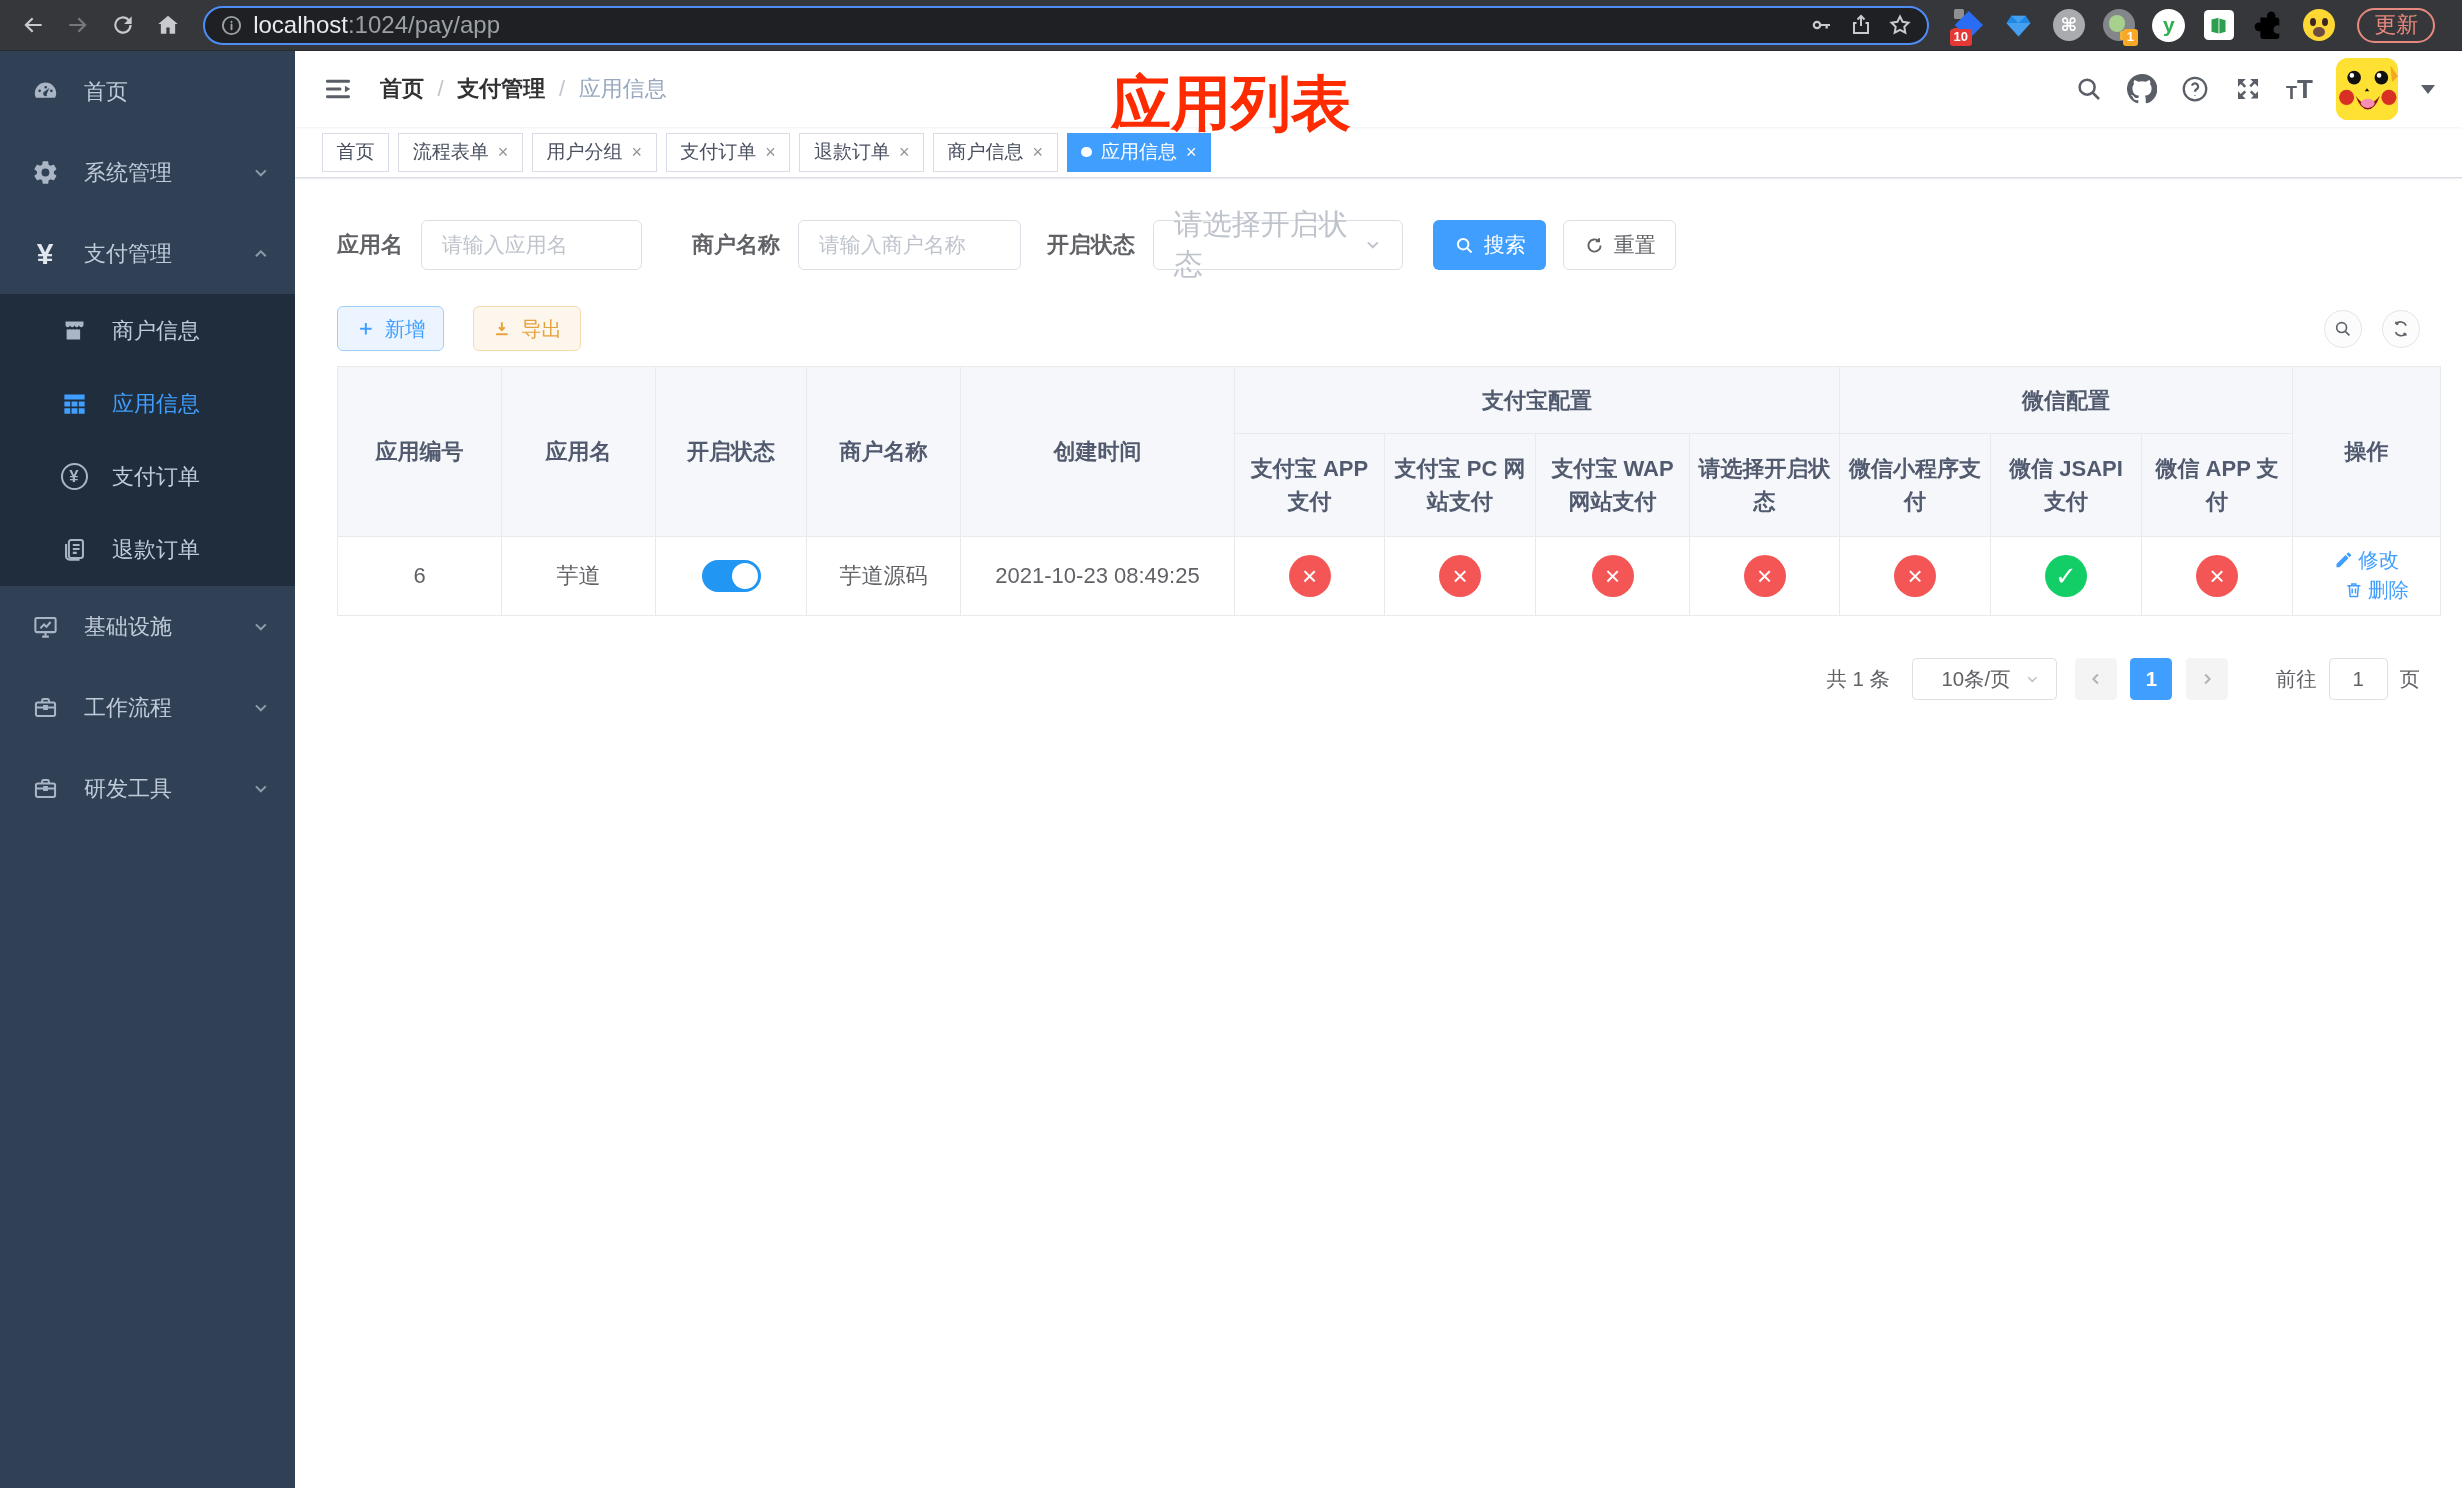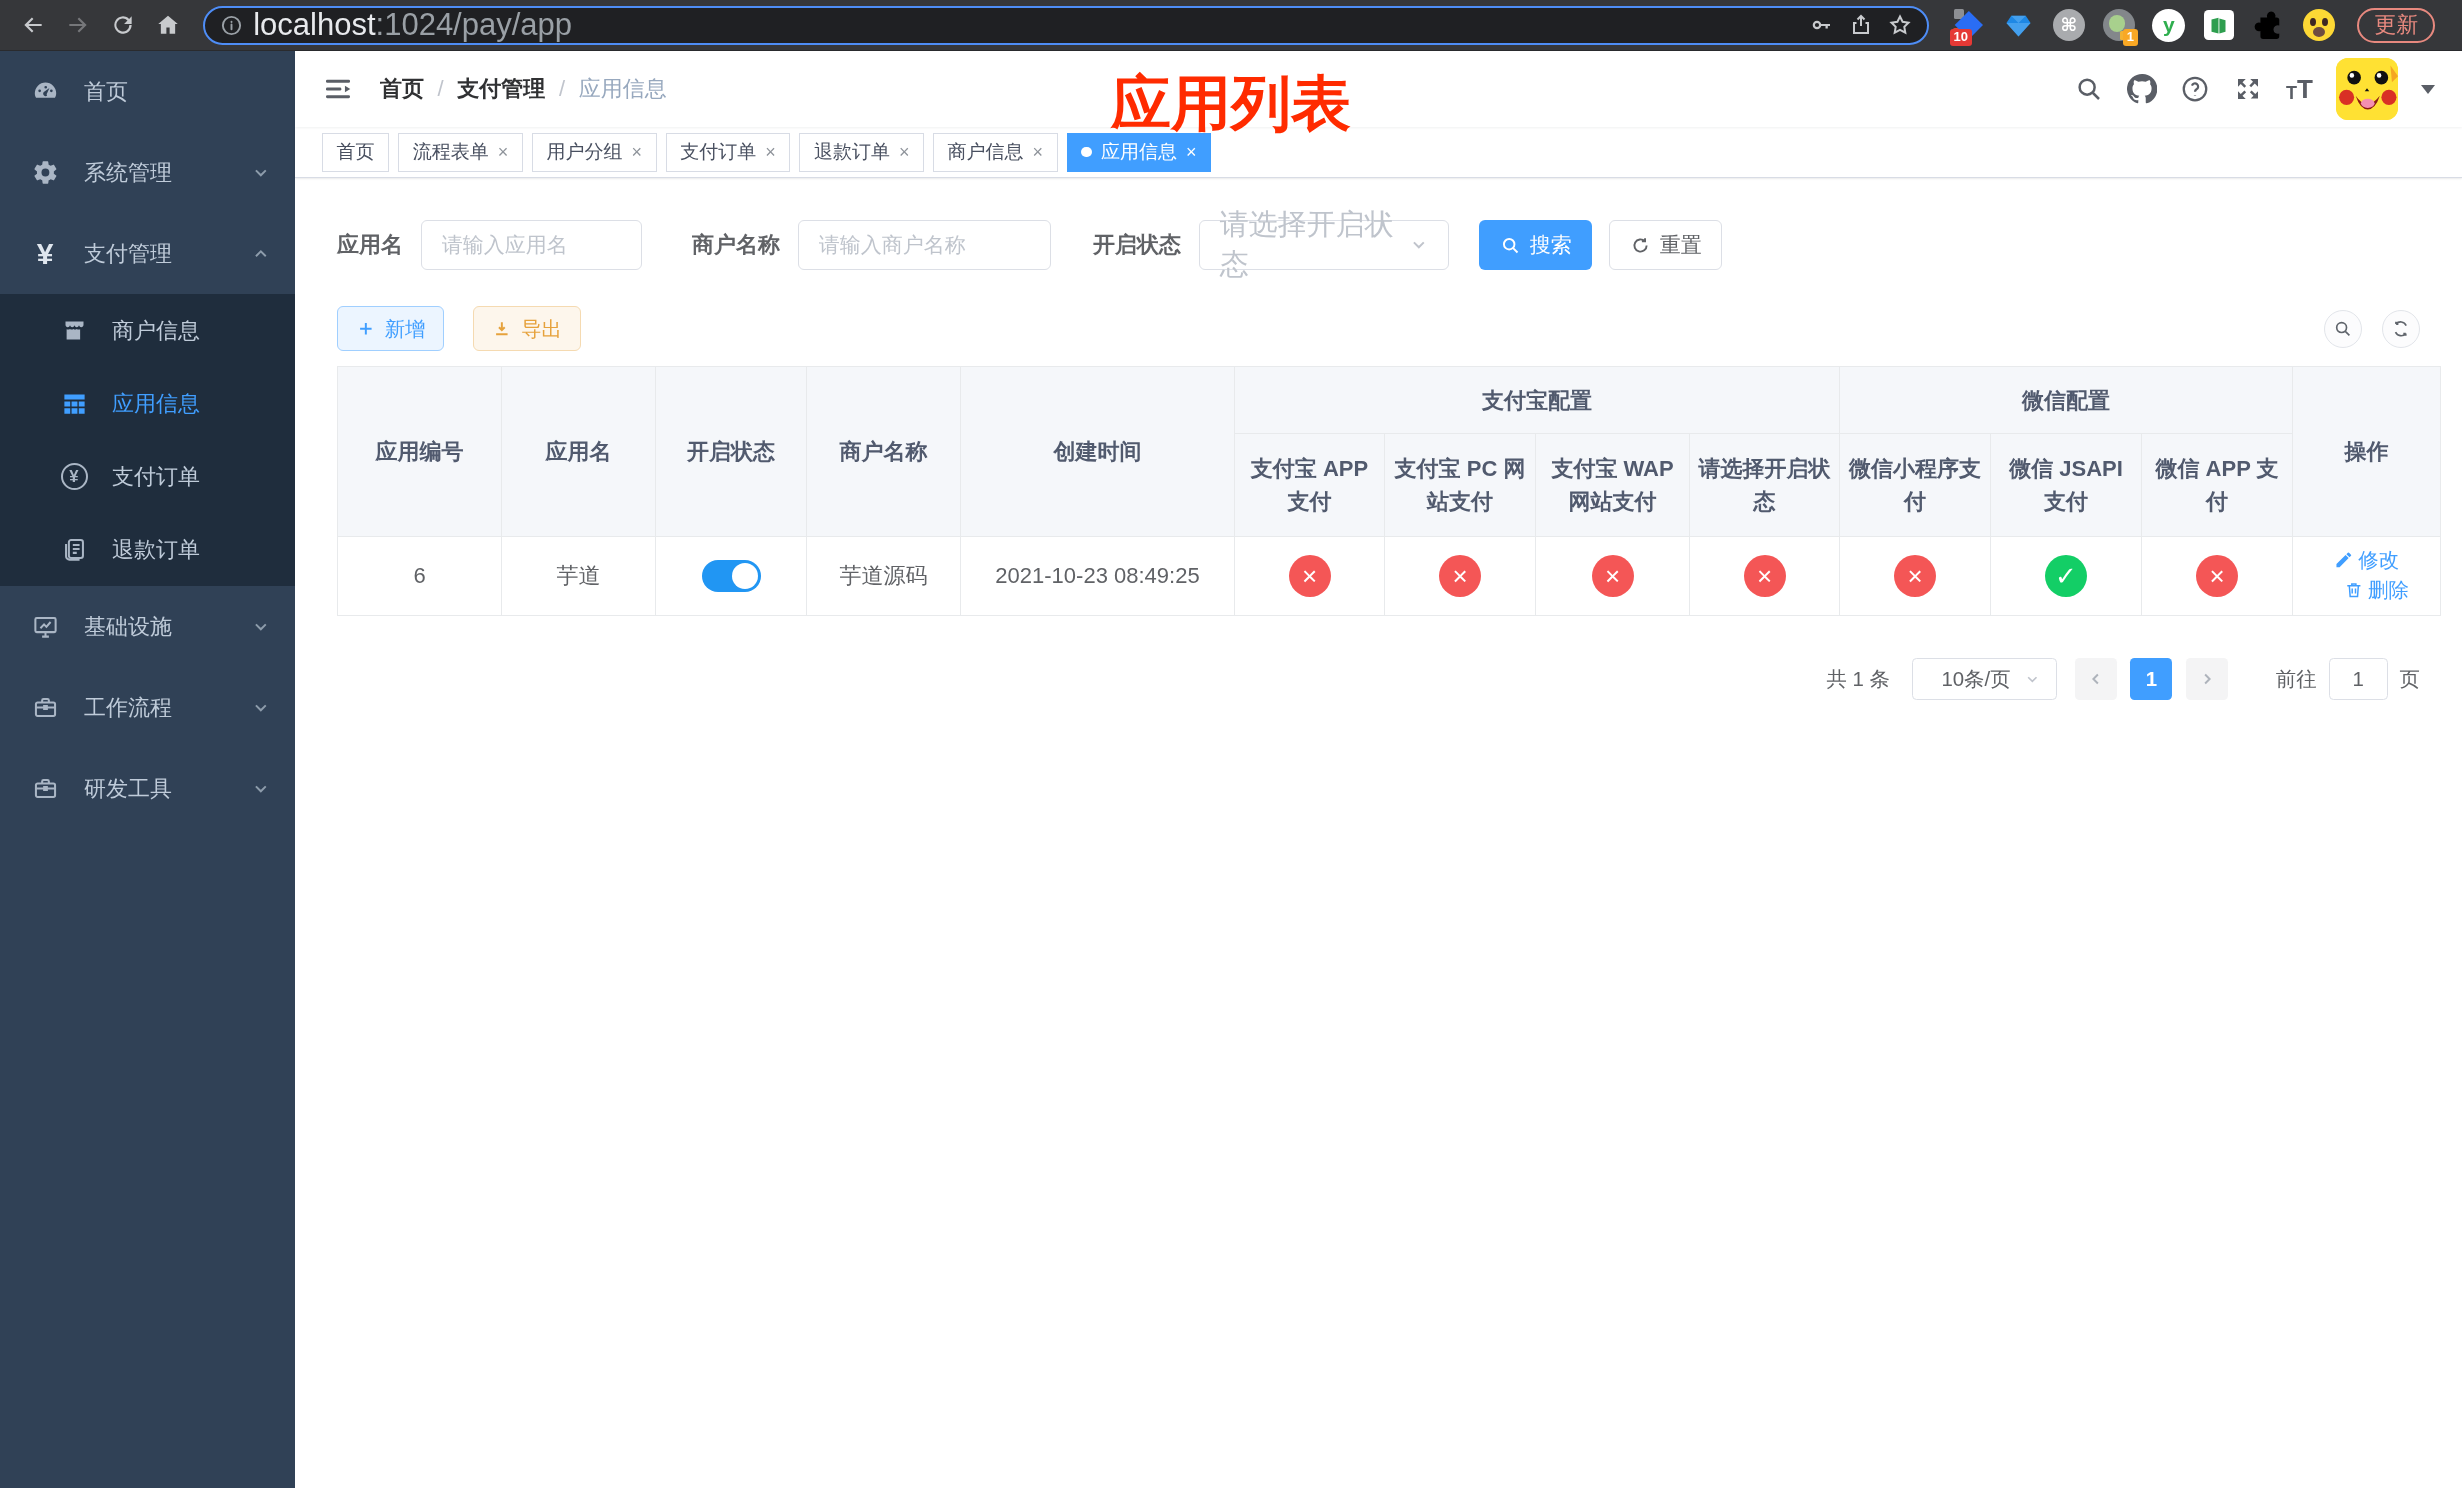--- a/index.html
+++ b/index.html
@@ -8,21 +8,21 @@
   svg { display:block; }
 
   
   .browser-bar { position:absolute; top:0; left:0; right:0; height:51px; background:#36373a; border-bottom:1.5px solid #2a2b2e; display:flex; align-items:center; padding:0 13.6px; gap:6px; }
   .nav-btn { width:39px; height:39px; border-radius:50%; display:flex; align-items:center; justify-content:center; color:#c8cacd; flex:none; }
   .nav-btn.dim { color:#76777a; }
   .nav-btn svg { width:26px; height:26px; fill:currentColor; }
   .url-bar { flex:none; width:1726px; height:39px; margin-left:9px; background:#1f2023; border:2.3px solid #4e8df6; border-radius:21px; display:flex; align-items:center; padding:0 15px; gap:10.6px; }
   .url-bar .info-icon { color:#9aa0a6; }
   .url-bar .info-icon svg { width:23px; height:23px; stroke:currentColor; fill:none; stroke-width:2; }
-  .url-text { font-size:31px; color:#e8eaed; white-space:nowrap; flex:1; }
+  .url-text { font-size:24px; color:#e8eaed; white-space:nowrap; flex:1; }
   .url-text .url-rest { color:#9aa0a6; }
   .url-action { color:#c8cacd; margin-left:4.5px; flex:none; }
   .url-action svg { width:24px; height:24px; }
   .ext-row { display:flex; align-items:center; gap:15px; margin-left:16.7px; }
   .ext { width:35px; height:35px; position:relative; display:flex; align-items:center; justify-content:center; flex:none; }
   .badge { position:absolute; bottom:-3px; font-size:13px; font-weight:700; color:#fff; border-radius:3px; padding:0 3.8px; line-height:16.7px; }
   .badge.red { left:-1.5px; background:#e53935; }
   .badge.yellow { right:-1.5px; background:#f9a825; }
   .diamond { width:19.7px; height:19.7px; background:#2a6df4; transform:rotate(45deg); }
   .ext-tm .sq1 { position:absolute; top:1.5px; left:3px; width:9.8px; height:9.8px; background:#8d8f93; border-radius:1.5px; }
@@ -88,21 +88,21 @@
   .tag .dot { width:10.6px; height:10.6px; border-radius:50%; background:#fff; margin-right:9px; }
 
   .content { padding:42px; }
 
   
   .filter-row { display:flex; align-items:center; }
   .f-label { font-size:22px; font-weight:700; color:#606266; margin-right:18px; white-space:nowrap; }
   .f-input { height:50px; border:0.8px solid #dcdfe6; border-radius:6px; background:#fff; font-size:21px; color:#606266; padding:0 19.7px; outline:none; font-family:inherit; }
   .f-input::placeholder { color:#bfc4cc; }
   .w-app { width:221px; margin-right:50px; }
-  .w-mer { width:253px; margin-right:42px; }
+  .w-mer { width:223px; margin-right:26px; }
   .f-select { width:250px; height:50px; border:0.8px solid #dcdfe6; border-radius:6px; display:flex; align-items:center; padding:0 19.7px; margin-right:30px; }
   .f-select .ph { color:#bfc4cc; font-size:29px; flex:1; }
   .f-select svg { width:19.7px; height:19.7px; stroke:#c0c4cc; fill:none; stroke-width:2.4; }
   .btn { height:50px; border-radius:6px; display:inline-flex; align-items:center; justify-content:center; font-size:21px; cursor:pointer; border:0.8px solid transparent; white-space:nowrap; }
   .btn svg { width:21px; height:21px; margin-right:9px; }
   .btn-primary { background:#409eff; color:#fff; padding:0 19.7px; margin-right:16.7px; }
   .btn-primary svg { stroke:#fff; fill:none; stroke-width:2.2; }
   .btn-plain { background:#fff; color:#606266; border-color:#dcdfe6; padding:0 19.7px; }
   .btn-plain svg { stroke:#606266; fill:none; stroke-width:2.2; }
 

